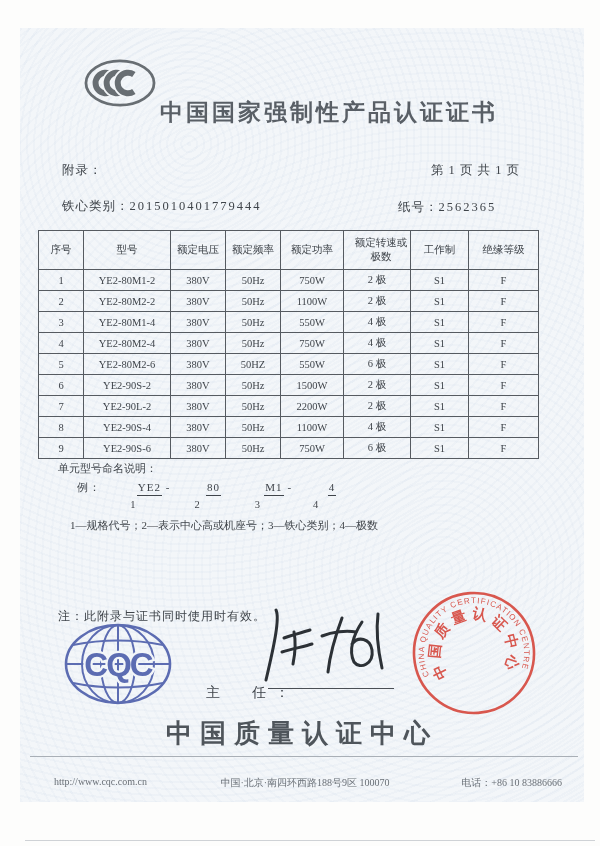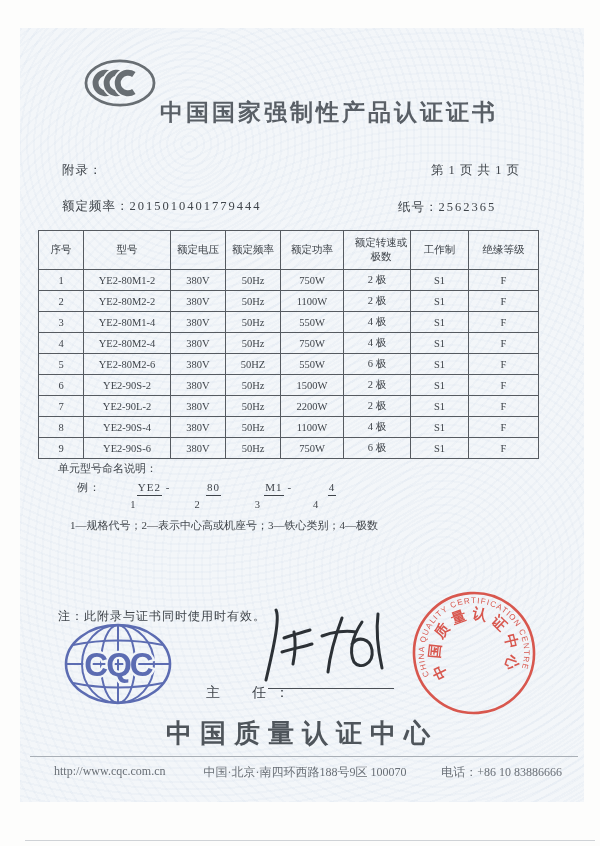--- a/index.html
+++ b/index.html
@@ -44,21 +44,21 @@
   
   .notetext{font-size:12px;color:#3f444a;letter-spacing:1px;}
   .sig-label{font-size:14px;color:#3f444a;letter-spacing:9px;}
   .sig-line{height:1px;background:#4a4f55;}
   
   .orgname{
     left:0;top:688px;width:564px;text-align:center;
     font-size:26px;font-weight:600;letter-spacing:8px;color:#4f555b;
   }
   .divider{left:10px;top:728px;width:548px;height:1px;background:#a9afb6;}
-  .footer{font-size:12px;color:#696f76;}
+  .footer{font-size:10px;color:#696f76;margin-top:12px;}
   .page-edge{position:absolute;left:25px;top:840px;width:570px;height:1px;background:#cfd2d6;}
 </style>
 </head>
 <body>
 
 <div class="paper">
 
   <svg class="abs" style="left:62px;top:28px;" width="76" height="54" viewBox="0 0 96 64">
     <ellipse cx="48" cy="32" rx="43" ry="28" fill="none" stroke="#686e73" stroke-width="3.5"></ellipse>
     <g fill="none" stroke-linecap="butt">
@@ -68,21 +68,21 @@
       <path d="M 65.5,21.3 A 13,13 0 1 0 65.5,42.7" stroke="#f3f6f9" stroke-width="12"></path>
       <path d="M 65.5,21.3 A 13,13 0 1 0 65.5,42.7" stroke="#686e73" stroke-width="7.5"></path>
     </g>
   </svg>
   <div class="abs title">中国国家强制性产品认证证书</div>
 
   <div class="abs meta" style="left:42px;top:134px;">附录：</div>
   <div class="abs meta" style="left:300px;top:134px;width:200px;text-align:right;">第 1 页 共 1 页</div>
 
   <div class="abs meta" style="left:42px;top:170px;">
-    <span>额定频率：</span><span class="num">2015010401779444</span>
+    <span>铁心类别：</span><span class="num">2015010401779444</span>
   </div>
   <div class="abs meta" style="left:378px;top:171px;">
     <span>纸号：</span><span class="num">2562365</span>
   </div>
 
   <table class="spec abs" style="left:18px;top:202px;">
     <colgroup>
       <col style="width:45px">
         <col style="width:87px">
         <col style="width:55px">

